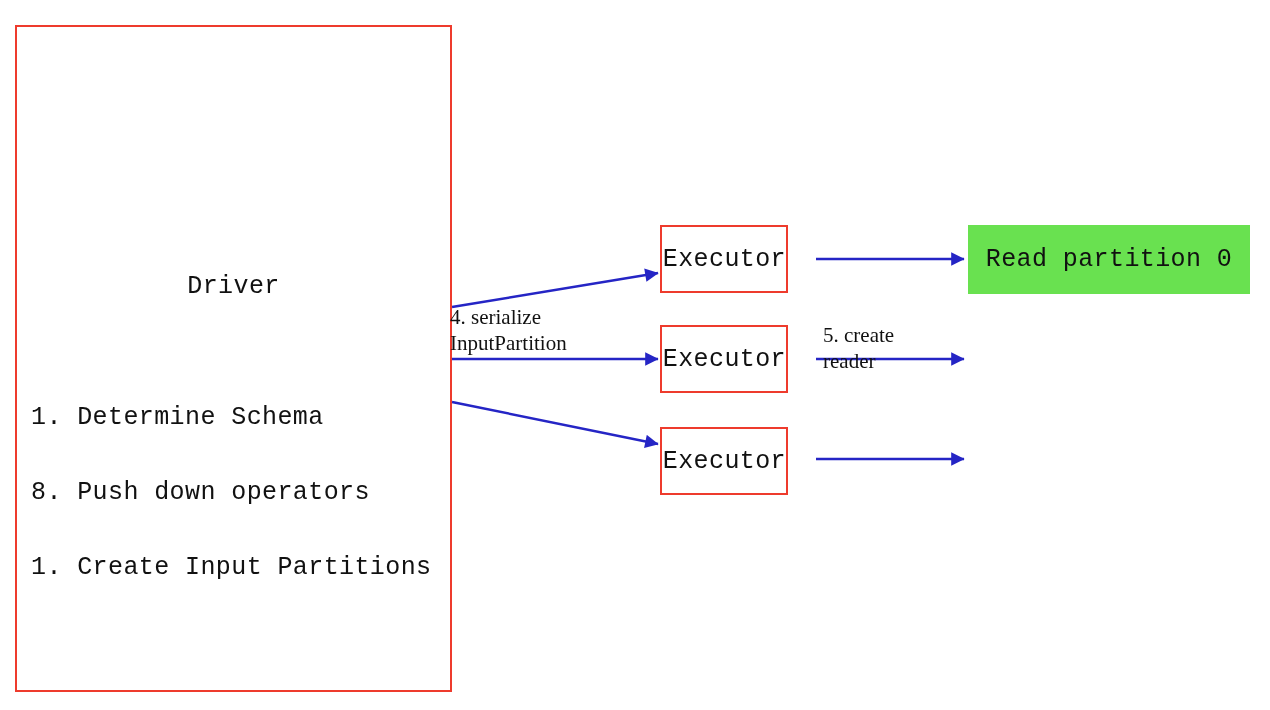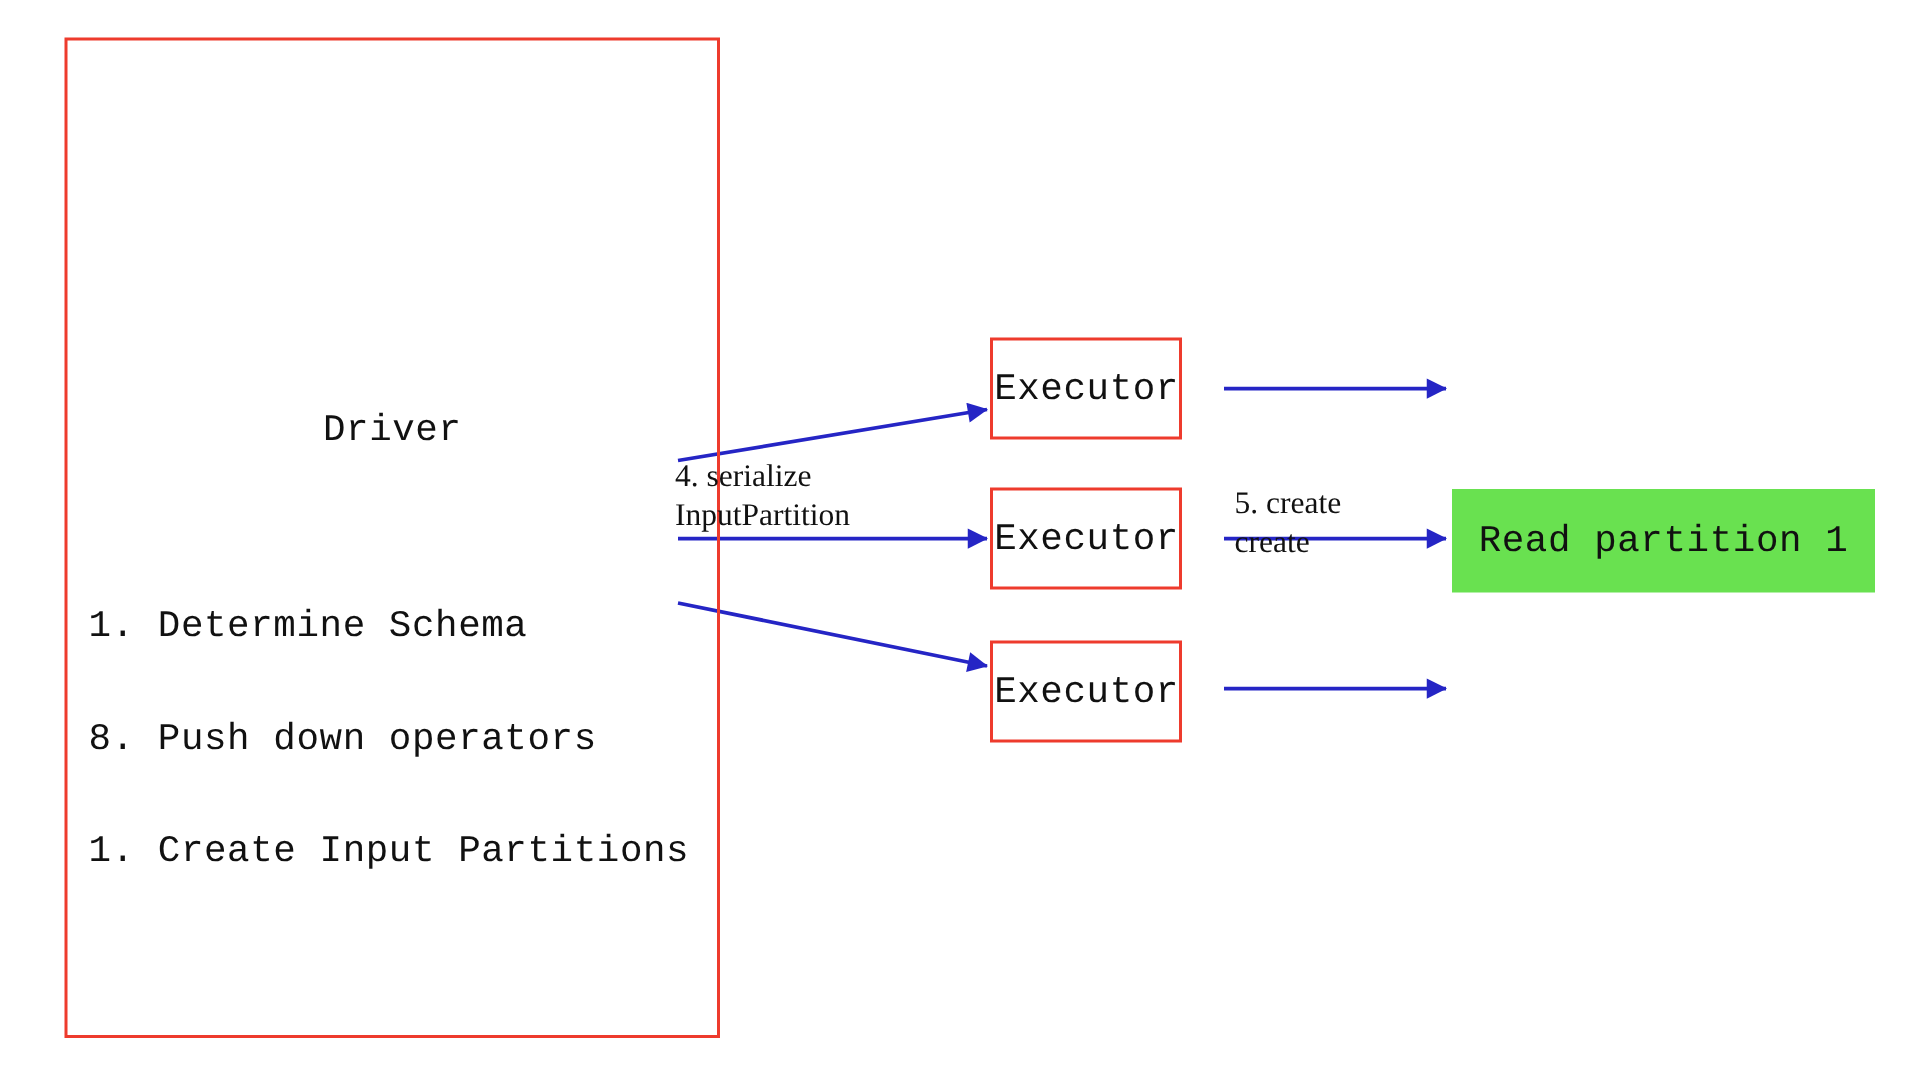--- a/index.html
+++ b/index.html
@@ -25,21 +25,20 @@
     left: 0; top: 0;
     width: 1270px; height: 710px;
   }
   .arrows line { stroke: var(--arrow-color); stroke-width: 2.5; }
   .driver-box {
     position: absolute;
     left: 15px; top: 25px;
     width: 437px; height: 667px;
     border: 2px solid var(--node-border-color);
     background: transparent;
-    margin-left: 28px;
   }
   .driver-title {
     position: absolute;
     left: 0; top: 245px;
     width: 100%;
     text-align: center;
     font-size: 25px;
     line-height: 30px;
     letter-spacing: 0.4px;
   }
@@ -113,26 +112,26 @@
   <div class="executor-box" style="top:225px">
     <span>Executor</span>
   </div>
   <div class="executor-box" style="top:325px">
     <span>Executor</span>
   </div>
   <div class="executor-box" style="top:427px">
     <span>Executor</span>
   </div>
 
-  <div class="partition-box" style="top:326px">
-    <span>Read partition 1</span>
+  <div class="partition-box" style="top:225px">
+    <span>Read partition 0</span>
   </div>
 
   <div class="edge-label" style="left:450px; top:304px; width:214px">
     <div>4. serialize</div>
     <div>InputPartition</div>
   </div>
   <div class="edge-label" style="left:823px; top:322px; width:135px">
     <div>5. create</div>
-    <div>create</div>
+    <div>reader</div>
   </div>
 
 </div>
 
 </body></html>

